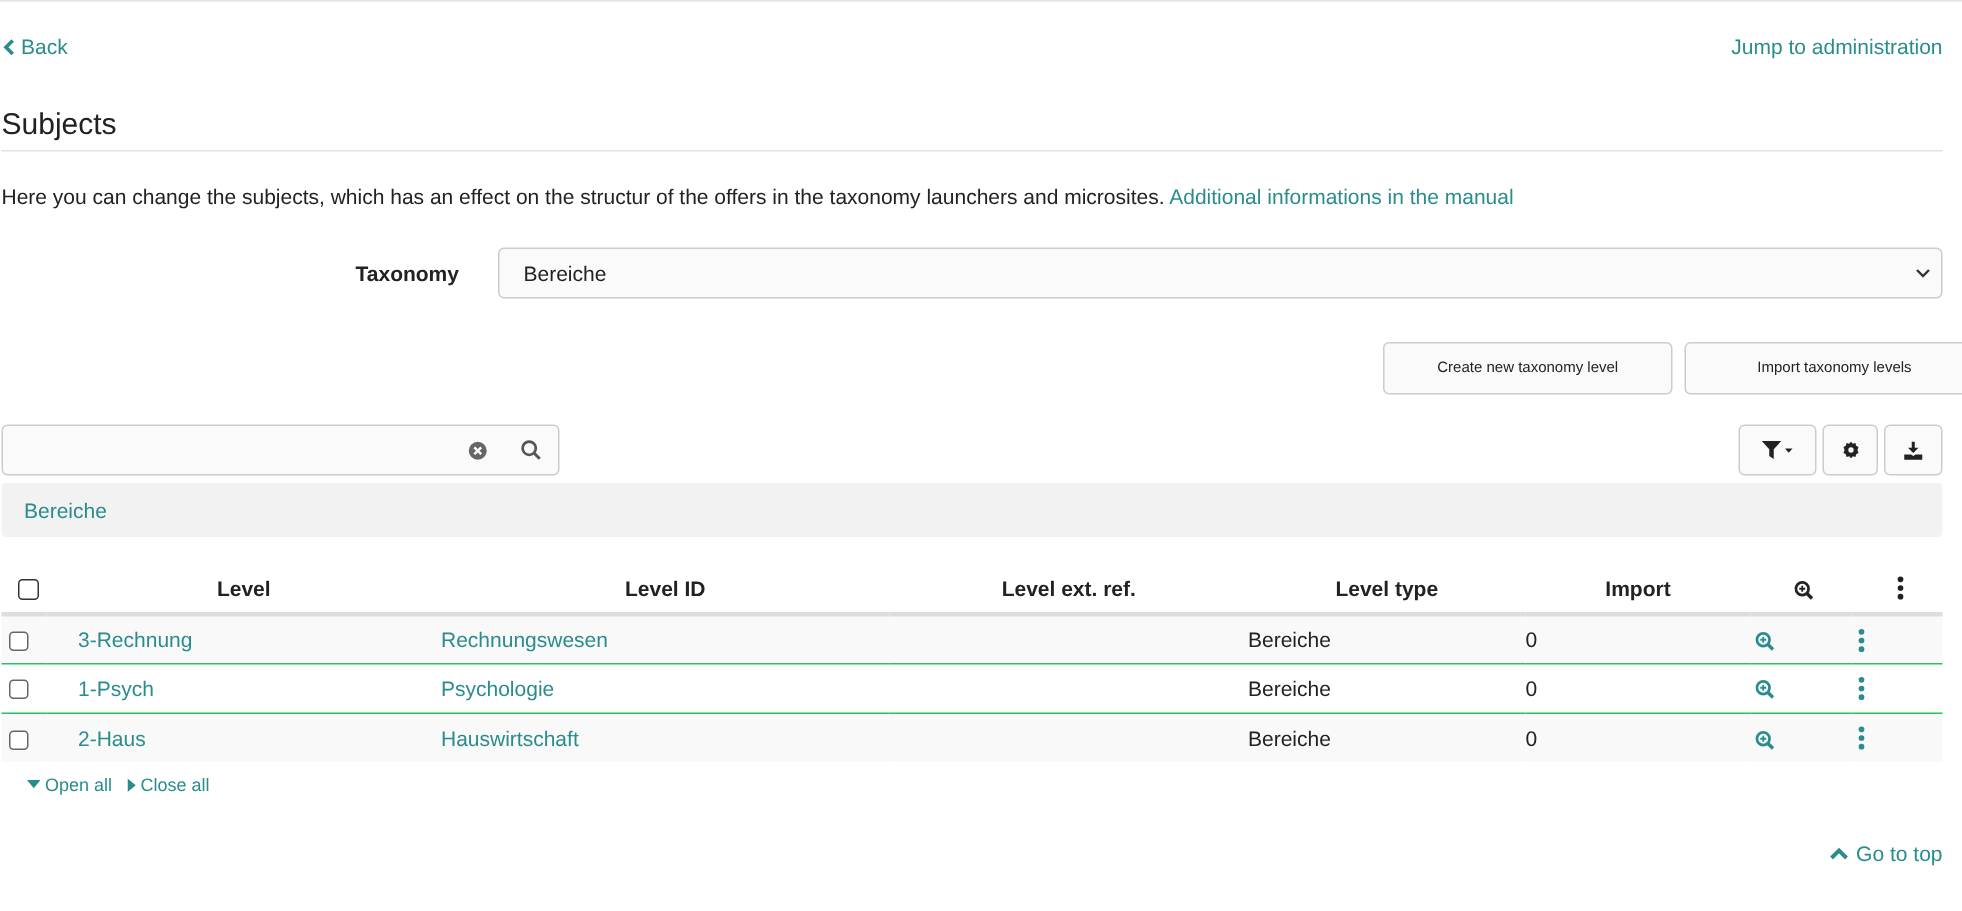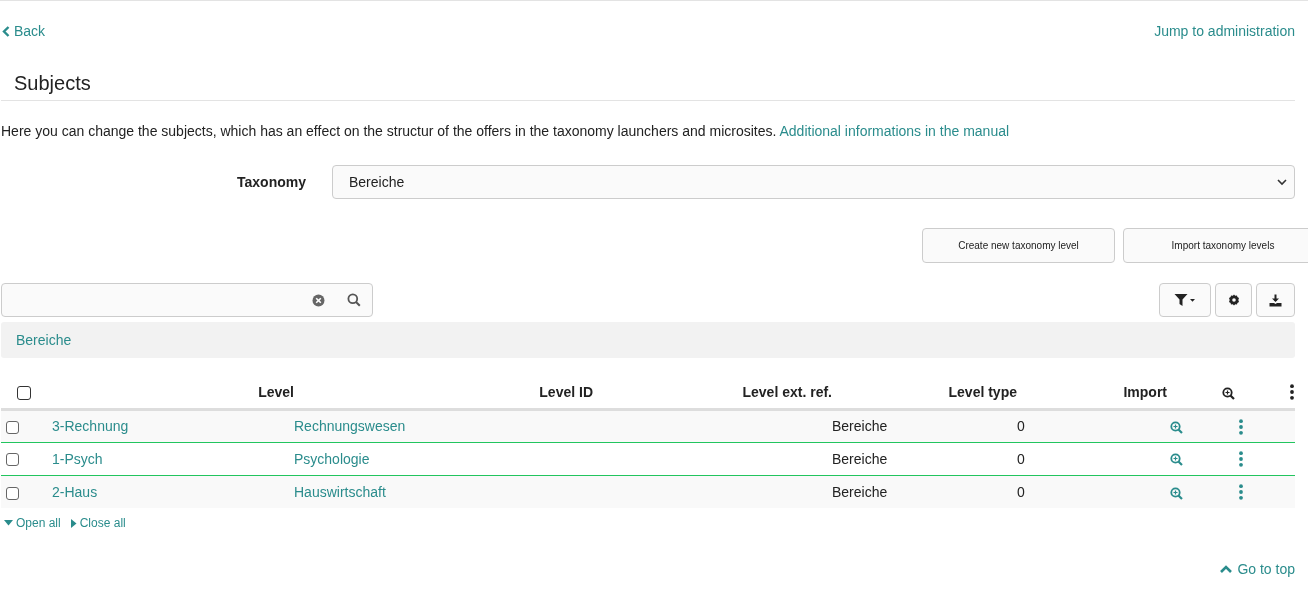--- a/index.html
+++ b/index.html
@@ -8,21 +8,21 @@
     width: 1308px; height: 607px; overflow: hidden; position: relative;
     font-family: "Liberation Sans", sans-serif; font-size: 14px; color: #222;
     border-top: 1px solid #e3e3e3;
   }
   a { color: #2a8c8c; text-decoration: none; cursor: pointer; }
   .abs { position: absolute; }
 
   .back-link { left: 2px; top: 22px; font-size: 14px; display: flex; align-items: center; gap: 4px; }
   .admin-link { right: 13px; top: 22px; font-size: 14px; }
 
-  .page-title { left: 14px; top: 71px; font-size: 20px; color: #222; margin: 0; font-weight: normal; }
+  .page-title { left: 1px; top: 71px; font-size: 20px; color: #222; margin: 0; font-weight: normal; }
   .title-rule { left: 1px; top: 99px; width: 1294px; height: 1px; background: #e3e3e3; }
 
   .desc { left: 1px; top: 122px; font-size: 14px; color: #222; white-space: nowrap; }
 
   .tax-label { left: 237px; top: 173px; font-weight: bold; font-size: 14px; }
   .tax-select {
     left: 332px; top: 164px; width: 963px; height: 34px;
     border: 1px solid #ccc; border-radius: 4px; background: #fafafa;
     display: flex; align-items: center; padding-left: 16px; font-size: 14px; color: #222;
   }
@@ -55,21 +55,21 @@
 
   .breadcrumb-bar {
     left: 1px; top: 321px; width: 1294px; height: 36px; background: #f2f2f2; border-radius: 3px;
     display: flex; align-items: center; padding-left: 15px;
   }
 
   table.grid {
     position: absolute; left: 1px; top: 375px; width: 1294px; border-collapse: collapse; font-size: 14px;
   }
   table.grid th {
-    text-align: right; font-weight: bold; color: #222; height: 33px; padding: 0;
+    text-align: center; font-weight: bold; color: #222; height: 33px; padding: 0;
     border-bottom: 3px solid #ddd;
   }
   table.grid td { height: 33px; padding: 0; border-bottom: 1px solid #22c55e; }
   table.grid tbody tr { background: #f9f9f9; }
   table.grid tbody tr:nth-child(2) { background: #fff; }
   table.grid tbody tr:last-child td { border-bottom: none; }
   .cb {
     display: inline-block; width: 13px; height: 13px; border: 1px solid #666; border-radius: 3px;
     background: #fff; vertical-align: middle;
   }
@@ -77,21 +77,21 @@
   .col-cb { width: 30px; padding-left: 5px !important; }
   .col-level { width: 263px; }
   .col-id { width: 299px; margin-left: 32px; }
   .col-ext { width: 239px; }
   .col-type { width: 185px; }
   .col-num { width: 150px; }
   .col-zoom { width: 68px; }
   .lvl-indent { padding-left: 21px; display: inline-block; }
   .teal-ic { display: inline-block; vertical-align: middle; }
 
-  .toggle-links { left: 4px; top: 515px; font-size: 12px; display: flex; gap: 10px; }
+  .toggle-links { left: 18px; top: 515px; font-size: 12px; display: flex; gap: 10px; }
   .toggle-links a { display: flex; align-items: center; gap: 3px; }
 
   .top-link { right: 13px; top: 560px; font-size: 14px; display: flex; align-items: center; gap: 5px; }
 </style>
 </head>
 <body>
 
 <a class="abs back-link">
   <svg width="8" height="11" viewBox="0 0 8 11">
       <path d="M6.5 1 L2 5.5 L6.5 10" fill="none" stroke="#2a8c8c" stroke-width="2.4"></path>

